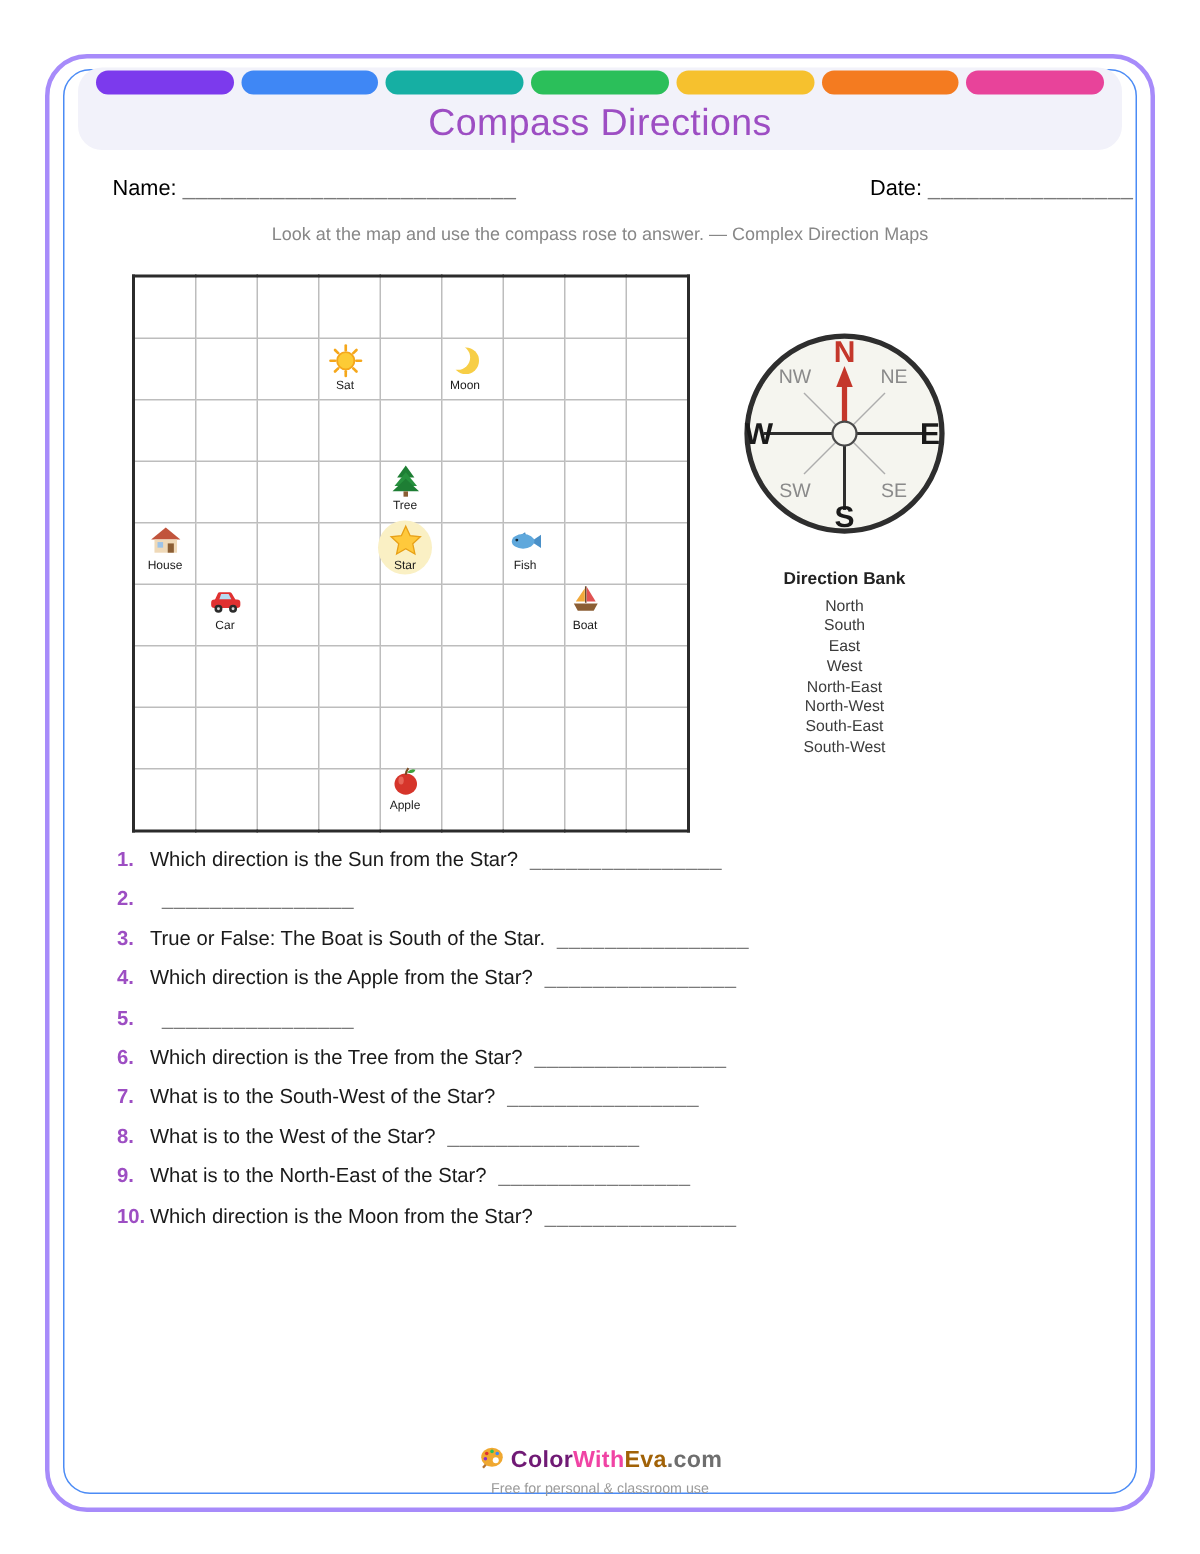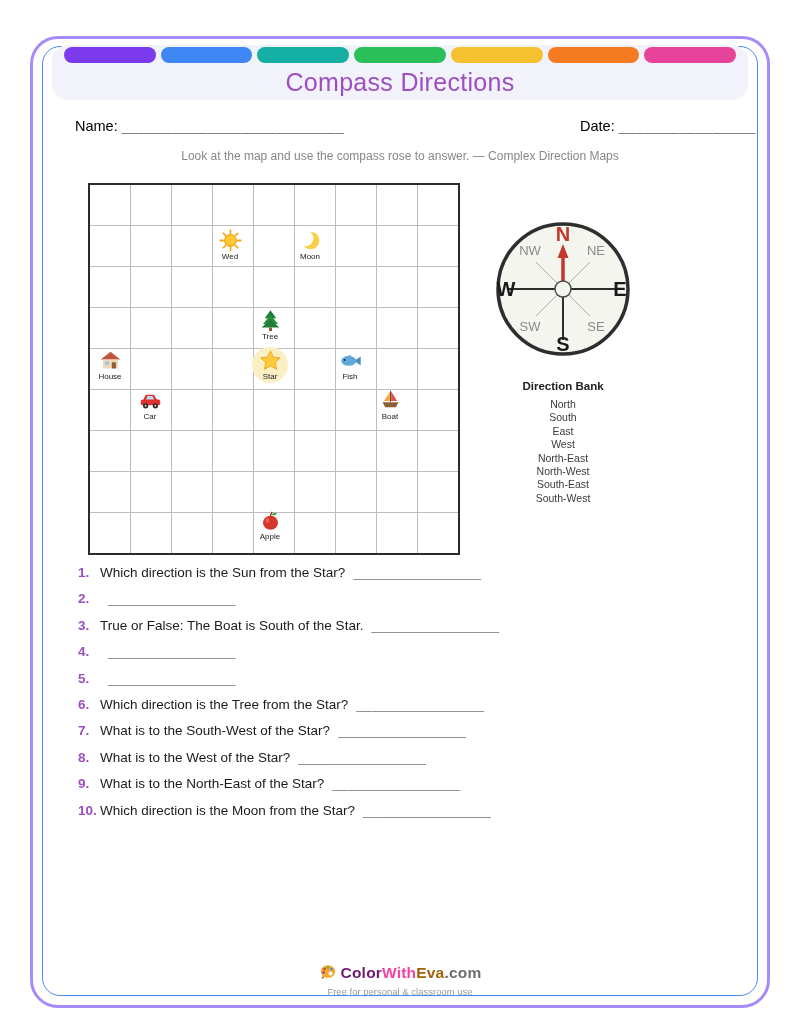--- a/index.html
+++ b/index.html
@@ -195,21 +195,21 @@
               <line x1="1.5" y1="13" x2="5" y2="13"></line>
               <line x1="21" y1="13" x2="24.5" y2="13"></line>
               <line x1="4.9" y1="4.9" x2="7.3" y2="7.3"></line>
               <line x1="18.7" y1="18.7" x2="21.1" y2="21.1"></line>
               <line x1="21.1" y1="4.9" x2="18.7" y2="7.3"></line>
               <line x1="4.9" y1="21.1" x2="7.3" y2="18.7"></line>
             </g>
             <circle cx="13" cy="13" r="6.5" fill="#FDCB35" stroke="#F5A71B" stroke-width="1.5"></circle>
           </svg>
         </span>
-        <span class="lbl">Wed</span>
+        <span class="lbl">Sat</span>
       </div>
       <div class="map-item" style="left: 202px; top: 42px;">
         <span style="display: flex; position: relative;">
           <svg viewBox="0 0 26 26" width="23" height="23">
             <circle cx="13" cy="13" r="10" fill="#F7CE46"></circle>
             <circle cx="7" cy="10.5" r="9.3" fill="#ffffff"></circle>
           </svg>
         </span>
         <span class="lbl">Moon</span>
       </div>
@@ -336,20 +336,21 @@
       <span class="q-num">2.</span>
       <span class="q-blank">________________</span>
     </div>
     <div class="q">
       <span class="q-num">3.</span>
       <span class="q-text">True or False: The Boat is South of the Star.</span>
       <span class="q-blank">________________</span>
     </div>
     <div class="q">
       <span class="q-num">4.</span>
+      <span class="q-text">Which direction is the Apple from the Star?</span>
       <span class="q-blank">________________</span>
     </div>
     <div class="q">
       <span class="q-num">5.</span>
       <span class="q-blank">________________</span>
     </div>
     <div class="q">
       <span class="q-num">6.</span>
       <span class="q-text">Which direction is the Tree from the Star?</span>
       <span class="q-blank">________________</span>

